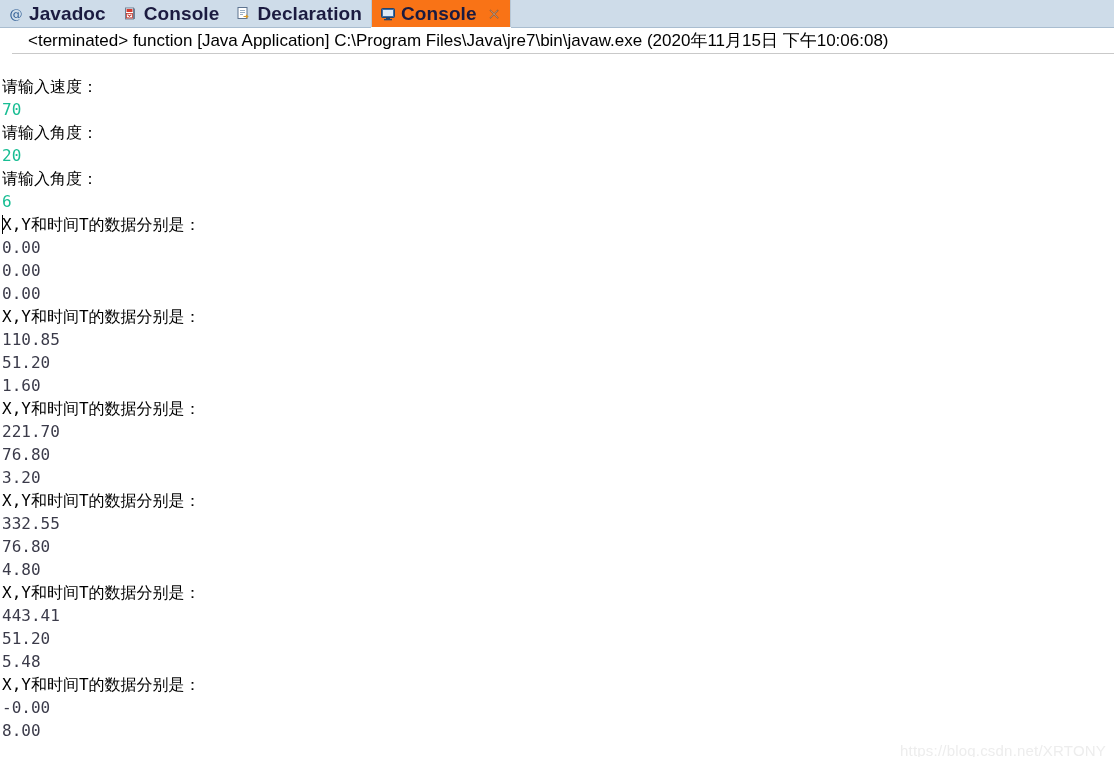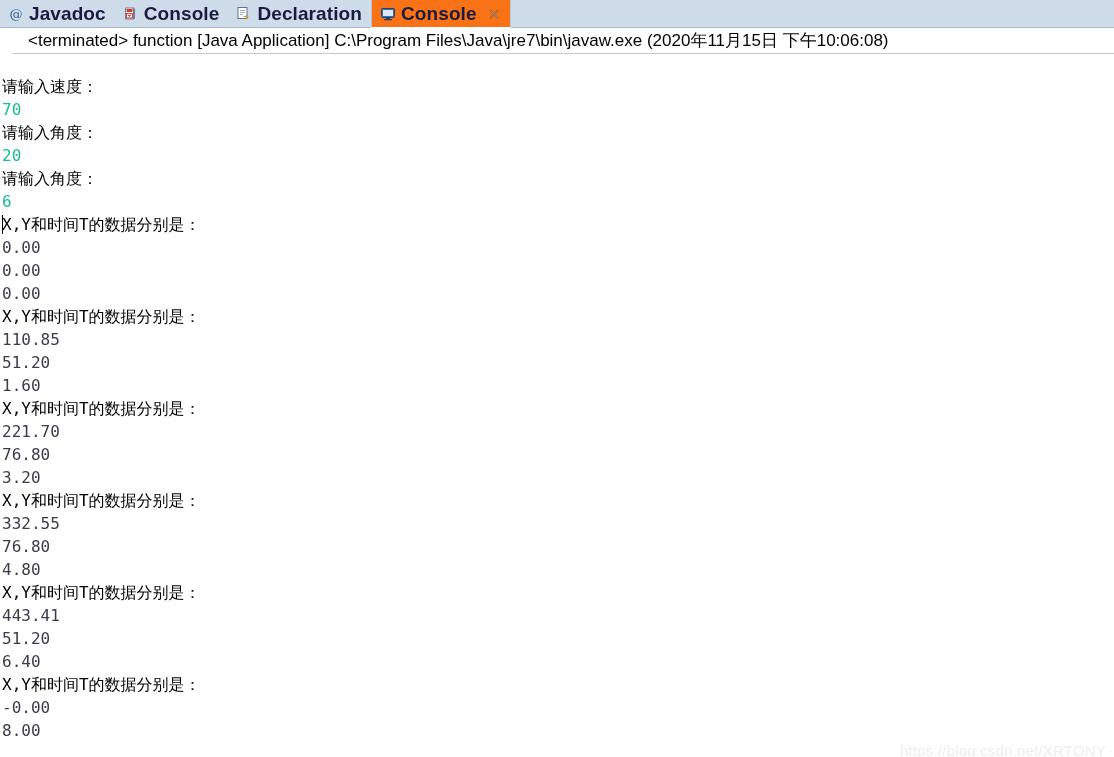--- a/index.html
+++ b/index.html
@@ -227,19 +227,19 @@
       <div class="line value"><span>221.70</span></div>
       <div class="line value"><span>76.80</span></div>
       <div class="line value"><span>3.20</span></div>
       <div class="line header"><span>X,Y和时间T的数据分别是：</span></div>
       <div class="line value"><span>332.55</span></div>
       <div class="line value"><span>76.80</span></div>
       <div class="line value"><span>4.80</span></div>
       <div class="line header"><span>X,Y和时间T的数据分别是：</span></div>
       <div class="line value"><span>443.41</span></div>
       <div class="line value"><span>51.20</span></div>
-      <div class="line value"><span>6.40</span></div>
+      <div class="line value"><span>5.48</span></div>
       <div class="line header"><span>X,Y和时间T的数据分别是：</span></div>
       <div class="line value"><span>-0.00</span></div>
       <div class="line value"><span>8.00</span></div>
     </div>
   <div id="watermark">https://blog.csdn.net/XRTONY</div>
 </div>
 
 </body></html>

